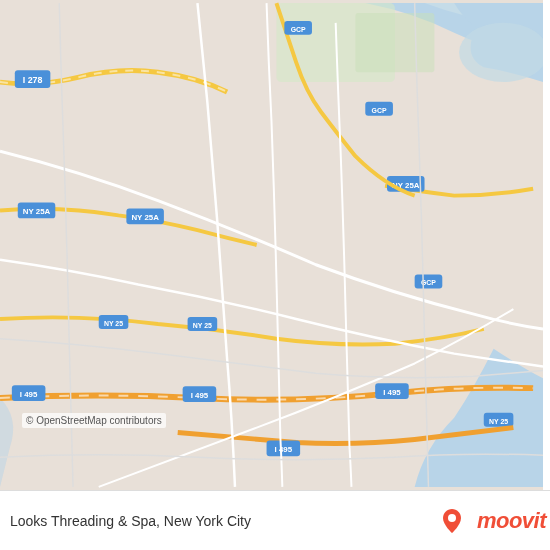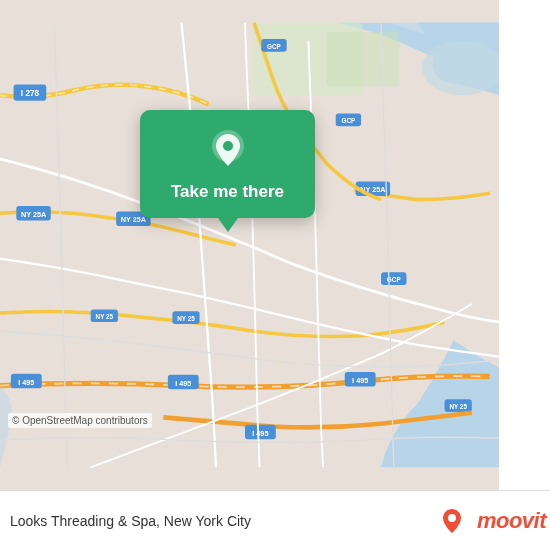--- a/index.html
+++ b/index.html
@@ -4,21 +4,21 @@
   <style>
     * { margin: 0; padding: 0; box-sizing: border-box; }
     body {
       width: 550px;
       height: 550px;
       overflow: hidden;
       font-family: Arial, sans-serif;
       position: relative;
     }
     #map-container {
-      width: 499px;
+      width: 543px;
       height: 490px;
       position: relative;
       overflow: hidden;
       background-color: #e8e0d8;
     }
     
     #map-svg {
       position: absolute;
       top: 0; left: 0;
       width: 100%; height: 100%;
@@ -84,21 +84,21 @@
     .moovit-word {
       font-size: 22px;
       font-weight: 700;
       color: #f04e37;
       font-style: italic;
       letter-spacing: -0.5px;
     }
     #copyright {
       position: absolute;
       bottom: 62px;
-      left: 8px;
+      left: 22px;
       font-size: 10px;
       color: #555;
       background: rgba(255,255,255,0.75);
       padding: 2px 4px;
       border-radius: 2px;
     }
   </style>
 </head>
 <body>
 
@@ -178,29 +178,20 @@
     <path d="M0,150 Q80,170 160,200 Q240,230 320,265 Q400,295 480,315 Q515,325 550,330" stroke="#fff" stroke-width="3" fill="none"></path>
     <path d="M0,260 Q70,270 140,285 Q220,300 300,320 Q380,340 460,355 Q505,362 550,368" stroke="#fff" stroke-width="2.5" fill="none"></path>
     <path d="M100,490 Q180,460 260,430 Q340,400 420,365 Q470,340 520,310" stroke="#fff" stroke-width="2" fill="none"></path>
     <path d="M0,340 Q80,345 160,355 Q240,365 320,375 Q400,382 480,378 Q515,375 550,372" stroke="#ddd" stroke-width="1.5" fill="none"></path>
 
     <path d="M60,0 Q62,80 65,160 Q68,250 70,340 Q72,410 74,490" stroke="#ddd" stroke-width="1.5" fill="none"></path>
     <path d="M420,0 Q422,80 425,160 Q428,250 430,340 Q432,420 434,490" stroke="#ddd" stroke-width="1.5" fill="none"></path>
     <path d="M0,460 Q100,455 200,460 Q300,465 400,460 Q470,455 550,458" stroke="#ddd" stroke-width="1.5" fill="none"></path>
   </svg>
 
-  <div id="popup-card">
-
-    <svg class="pin-icon" viewBox="0 0 44 44" xmlns="http://www.w3.org/2000/svg">
-      <circle cx="22" cy="18" r="16" fill="white" opacity="0.25"></circle>
-      <path d="M22 6 C15.4 6 10 11.4 10 18 C10 26 22 38 22 38 C22 38 34 26 34 18 C34 11.4 28.6 6 22 6Z" fill="white" opacity="0.9"></path>
-      <circle cx="22" cy="18" r="5" fill="#2eaa6e"></circle>
-    </svg>
-    <span id="popup-label">Take me there</span>
-  </div>
 
   <div id="copyright">
     <span>© OpenStreetMap contributors</span>
   </div>
 </div>
 
 <div id="footer">
   <span id="footer-text">Looks Threading &amp; Spa, New York City</span>
   <div id="moovit-logo">
 

